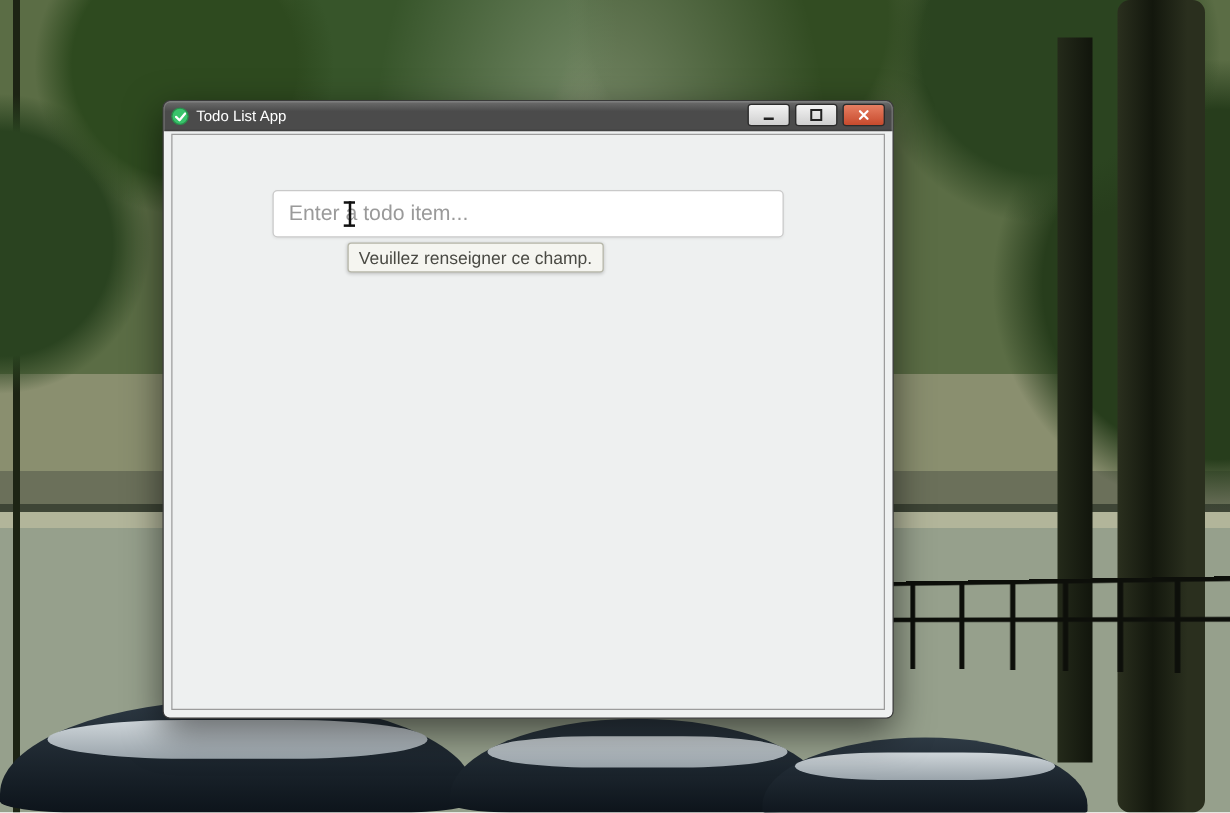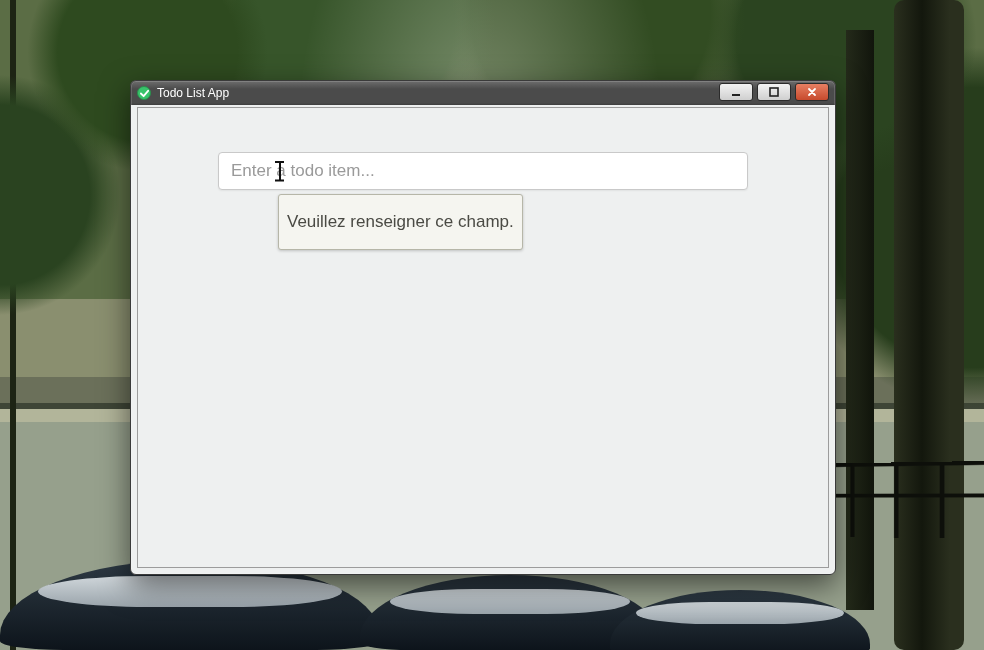--- a/index.html
+++ b/index.html
@@ -40,21 +40,21 @@
   .boat { position:absolute; border-radius:60% 60% 20% 20%/100% 100% 12% 12%;
     background:linear-gradient(#2e3a44,#0d141b);}
   .boat.b1{ left:0;  top:560px; width:380px; height:90px;}
   .boat.b2{ left:360px; top:575px; width:300px; height:75px;}
   .boat.b3{ left:610px; top:590px; width:260px; height:65px;}
   .boat::after{content:"";position:absolute;left:10%;right:10%;top:18%;height:34%;
     background:linear-gradient(#cfd6da,#9aa4ab);border-radius:50%/70%;}
 
   
   .window {
-    position:absolute; left:130px; top:80px; width:706px; height:495px;
+    position:absolute; left:130px; top:80px; width:585px; height:495px;
     border:1px solid #3a3a3a; border-radius:6px;
     background:linear-gradient(#6d6d6d,#4b4b4b 8px,#4b4b4b 22px,#3d3d3d 24px) top/100% 24px no-repeat,
                #eef0f0;
     box-shadow:0 10px 30px rgba(0,0,0,.55), 0 0 0 1px rgba(255,255,255,.15) inset;
   }
   .titlebar{position:absolute;left:0;right:0;top:0;height:24px;display:flex;align-items:center;
     color:#fff;font-size:12px;padding-left:6px;}
   .titlebar .appicon{width:14px;height:14px;border-radius:50%;background:#39c36b;
     display:flex;align-items:center;justify-content:center;margin-right:6px;border:1px solid #2a8f4c;}
   .titlebar .appicon svg{width:9px;height:9px;display:block;}
@@ -79,21 +79,21 @@
   
   .caret{position:absolute;left:137px;top:53px;width:9px;height:20px;pointer-events:none;}
   .caret::before,.caret::after{content:"";position:absolute;background:#111;}
   .caret::before{left:4px;top:0;width:1.5px;height:20px;}
   .caret::after{left:0;top:0;width:9px;height:1.5px;box-shadow:0 18.5px 0 #111;}
 
   
   .tooltip{
     position:absolute; left:140px; top:86px;
     background:#f5f5f0; border:1px solid #b6b6a8; border-radius:3px;
-    font-size:17px; color:#4a4a44; padding:17px 8px;
+    font-size:14px; color:#4a4a44; padding:3px 8px;
     box-shadow:0 1px 3px rgba(0,0,0,.2);
   }
 </style>
 </head>
 <body>
 
 <div class="desktop">
   <div class="trunk-r"></div>
   <div class="trunk-r2"></div>
   <div class="railing"></div>

